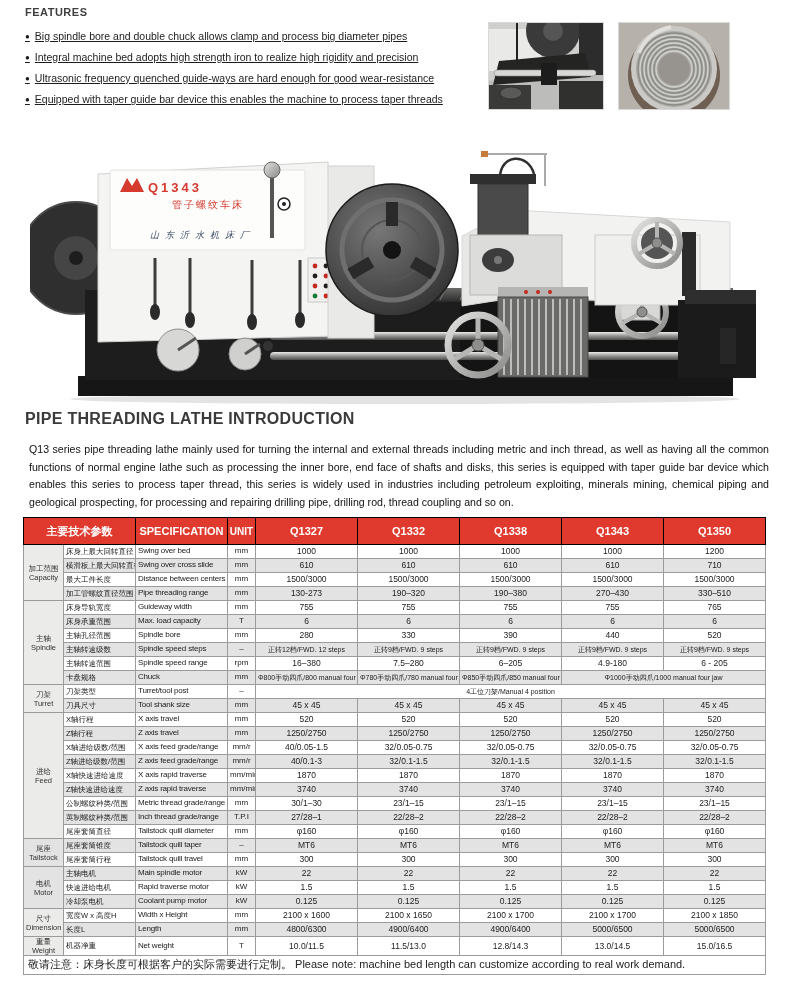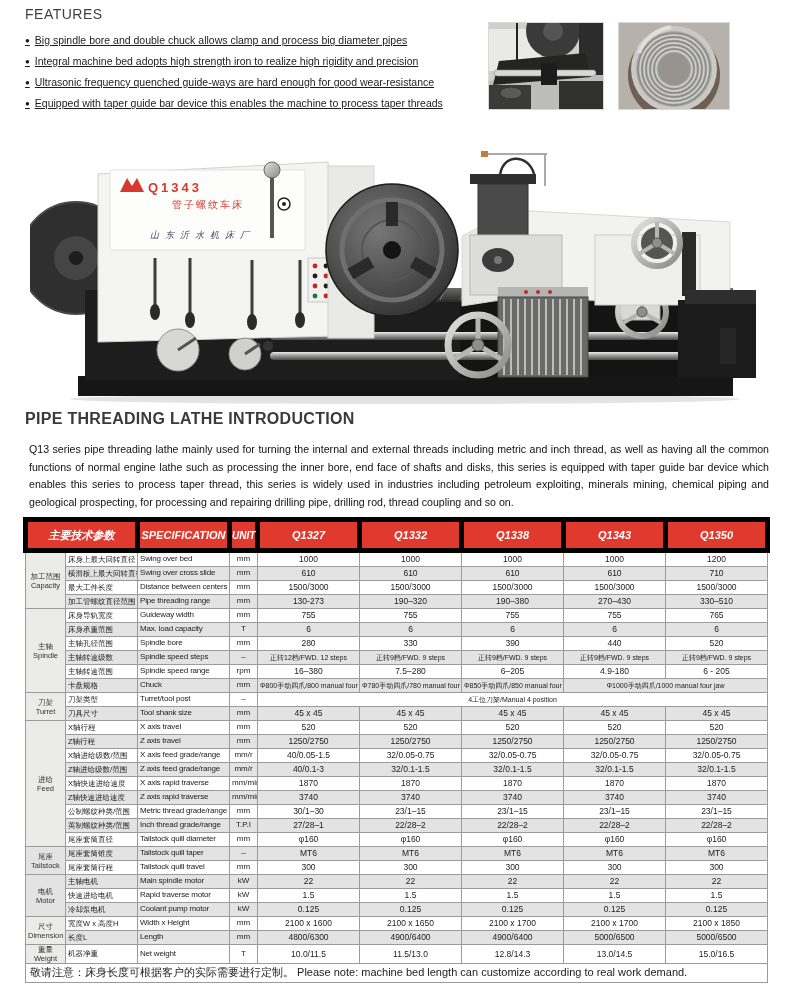--- a/index.html
+++ b/index.html
@@ -2,38 +2,38 @@
 <html style="--accent: #e03a2e;"><head>
 <meta charset="utf-8">
 <style>
   html,body{margin:0;padding:0;background:#ffffff;}
   .page{
     position:relative;width:786px;height:1002px;background:#fff;overflow:hidden;
     font-family:"Liberation Sans","DejaVu Sans",sans-serif;color:#1a1a1a;
   }
   
   .features{position:absolute;left:25px;top:6px;width:450px;}
-  .features h1{margin:0 0 8px 0;font-size:14px;letter-spacing:.5px;color:#3f3f3f;font-weight:normal;}
+  .features h1{margin:0 0 8px 0;font-size:11px;letter-spacing:.5px;color:#3f3f3f;font-weight:bold;}
   .feat{font-size:10.5px;line-height:21px;color:#1c1c1c;text-align:justify;text-decoration:underline;}
   .feat .bullet{font-size:8px;vertical-align:1px;margin-right:5px;}
   
   .photo{position:absolute;top:22px;border:1px solid #d8d8d8;background:#cfcfcd;}
   .photo svg{display:block;}
   .photo1{left:488px;width:114px;height:86px;}
   .photo2{left:618px;width:110px;height:86px;}
   
   .machine{position:absolute;left:30px;top:140px;width:726px;height:268px;}
   
   .intro-title{position:absolute;left:25px;top:410px;font-size:16px;font-weight:bold;color:#3a3a3a;letter-spacing:.3px;margin:0;}
   .intro-body{position:absolute;left:25px;top:437px;width:740px;font-size:10.6px;line-height:17.5px;text-align:justify;color:#111;margin:4px;}
   
   .spec-table{position:absolute;left:23px;top:517px;width:742px;border-collapse:collapse;table-layout:fixed;}
   .spec-table th{
-    background:var(--accent,#e03a2e);color:#fff;border:5px solid #000000;
-    height:26px;font-size:11px;font-weight:bold;padding:0;text-align:center;font-style:italic;
+    background:var(--accent,#e03a2e);color:#fff;border:1px solid #000000;
+    height:26px;font-size:11px;font-weight:bold;padding:0;text-align:center;
   }
   .spec-table th.unit-h{font-size:10px;}
   .spec-table td{
     border:1px solid #9b9b9b;height:13px;padding:0 2px;font-size:8.5px;
     line-height:1.05;text-align:center;color:#222;background:#fff;overflow:hidden;white-space:nowrap;
   }
   .spec-table tr.alt td{background:#e3e3e3;}
   .spec-table td.gcell{background:#ebebe9;font-size:7.5px;color:#333;white-space:normal;line-height:1.2;margin-left:8px;}
   .spec-table td.gcell .cn,.spec-table td.gcell .en{display:block;}
   .spec-table td.gcell.compact .cn,.spec-table td.gcell.compact .en{display:inline;}

